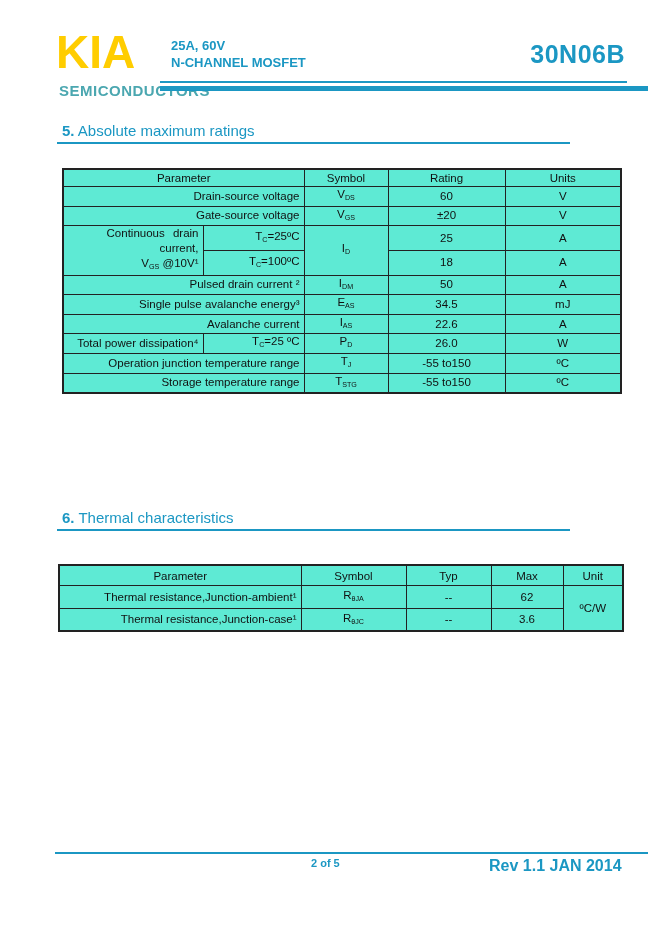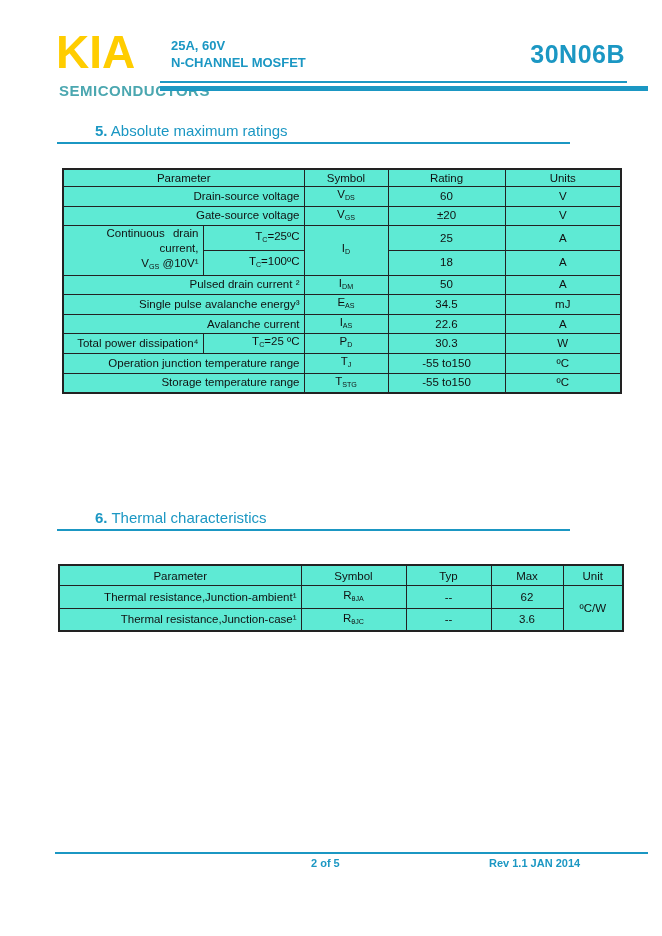--- a/index.html
+++ b/index.html
@@ -14,42 +14,42 @@
           color:var(--logo-yellow); line-height:1; letter-spacing:0; }
   .tagline { position:absolute; left:59px; top:82px; font-size:15px; font-weight:bold;
              color:var(--tagline-teal); letter-spacing:0.5px; }
   .spec { position:absolute; left:171px; top:37px; color:var(--accent);
           font-weight:bold; font-size:13px; line-height:17px; }
   .partnum { position:absolute; right:37px; top:40px; font-size:25px; font-weight:bold;
              color:var(--accent); letter-spacing:0.5px; }
   .rule-thin  { position:absolute; left:160px; top:81px; width:467px; height:2px; background:var(--accent); }
   .rule-thick { position:absolute; left:160px; top:86px; width:488px; height:5px; background:var(--accent); }
   
-  .sec { position:absolute; left:62px; font-size:15px; color:var(--accent);margin-left:33px; }
+  .sec { position:absolute; left:62px; font-size:15px; color:var(--accent); }
   .sec .num { font-weight:bold; }
   .sec-underline { position:absolute; left:57px; width:513px; height:2px; background:var(--accent); }
   .sec5 { top:122px; } .sec5-u { top:142px; }
   .sec6 { top:509px; } .sec6-u { top:529px; }
   
   table { border-collapse:collapse; table-layout:fixed; position:absolute; background:#5eead4; }
   td, th { border:1px solid var(--tbl-border); padding:0 4px; font-weight:normal;
            font-size:11.5px; overflow:hidden; white-space:nowrap; }
   .t1 { left:62px; top:168px; width:558px; border:2px solid var(--tbl-border); }
   .t1 td, .t1 th { height:16px; line-height:15px; }
   .t2 { left:58px; top:564px; width:564px; border:2px solid var(--tbl-border); }
   .t2 td, .t2 th { height:19px; line-height:18px; }
   .c { text-align:center; }
   .l { text-align:right; }
   sub { font-size:0.62em; vertical-align:-0.22em; letter-spacing:0; }
   .twoline { white-space:normal; line-height:16px; vertical-align:middle; }
   .jspace { word-spacing:5px; }
   
   .footer-line { position:absolute; left:55px; top:852px; width:593px; height:2px; background:var(--accent); }
   .footer-page { position:absolute; left:311px; top:857px; font-size:11px; font-weight:bold; color:var(--accent); }
-  .footer-rev  { position:absolute; left:489px; top:857px; font-size:11px; font-weight:bold; color:var(--accent); }
+  .footer-rev  { position:absolute; left:489px; top:857px; font-size:16px; font-weight:bold; color:var(--accent); }
 </style>
 </head>
 <body>
 
 <div class="page" style="--accent: #1b97c3; --logo-yellow: #ffcd00; --tagline-teal: #4ba7b0; --tbl-border: #222222;">
 
   <div class="logo">KIA</div>
   <div class="tagline">SEMICONDUCTORS</div>
   <div class="spec">
     <div>25A, 60V</div>
@@ -122,21 +122,21 @@
     <tr>
       <td class="l" colspan="2">Avalanche current</td>
       <td class="c"><span>I</span><sub>AS</sub></td>
       <td class="c">22.6</td>
       <td class="c">A</td>
     </tr>
     <tr>
       <td class="l">Total power dissipation⁴</td>
       <td class="l"><span>T</span><sub>C</sub><span>=25 ºC</span></td>
       <td class="c"><span>P</span><sub>D</sub></td>
-      <td class="c">30.3</td>
+      <td class="c">26.0</td>
       <td class="c">W</td>
     </tr>
     <tr>
       <td class="l" colspan="2">Operation junction temperature range</td>
       <td class="c"><span>T</span><sub>J</sub></td>
       <td class="c">-55 to150</td>
       <td class="c">ºC</td>
     </tr>
     <tr>
       <td class="l" colspan="2">Storage temperature range</td>

